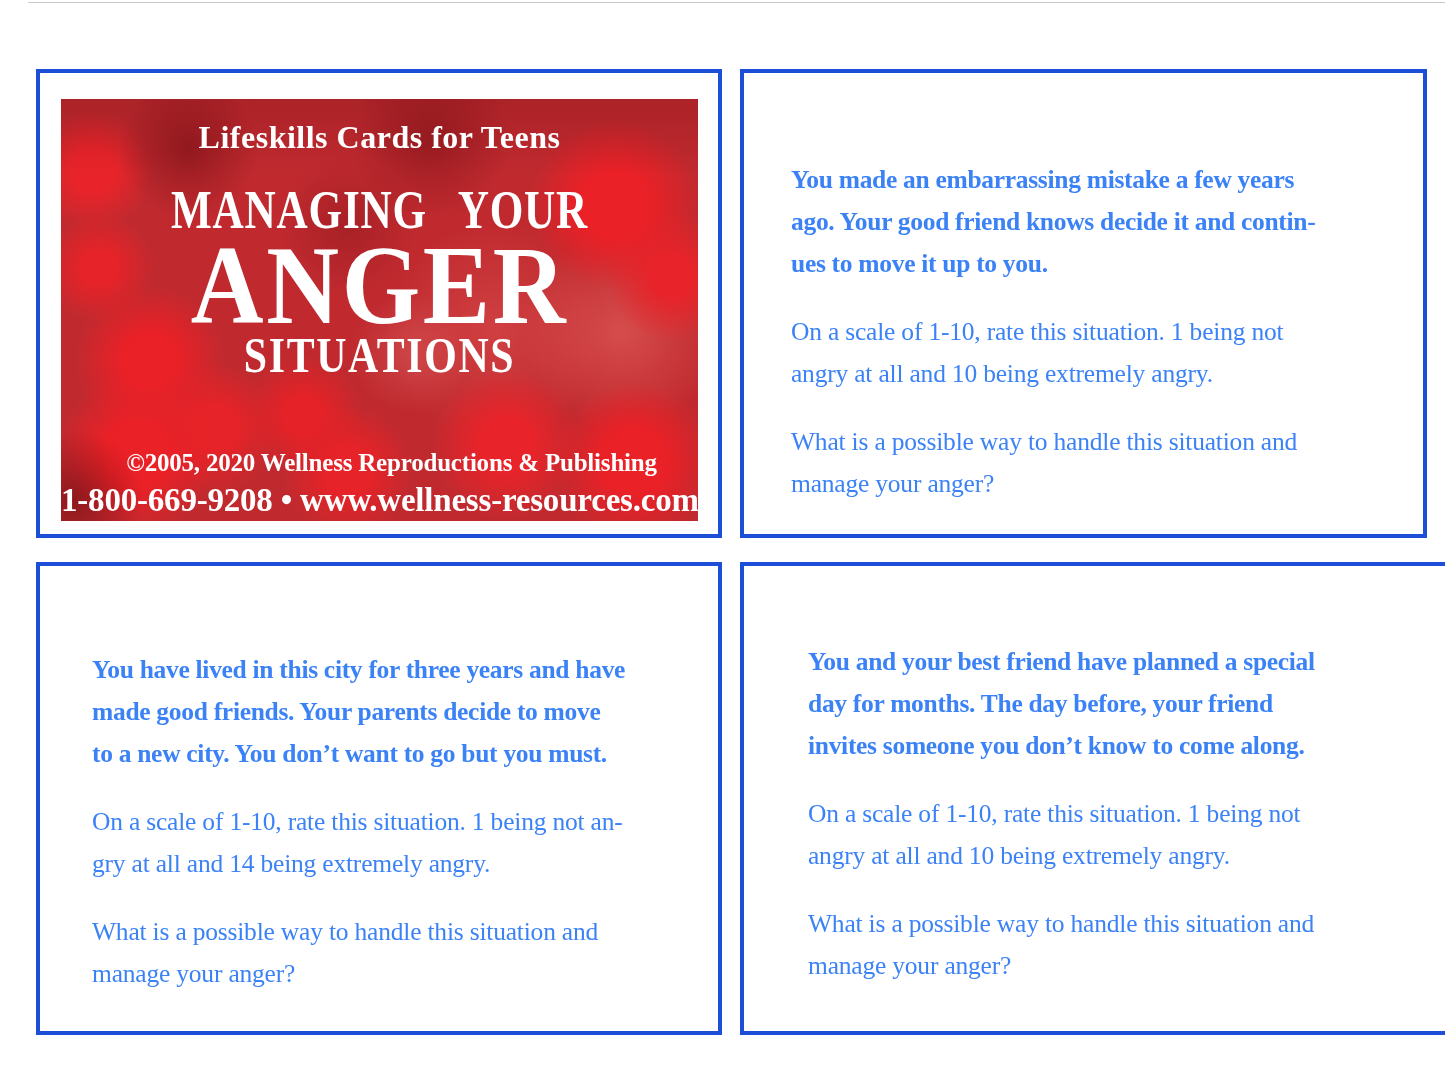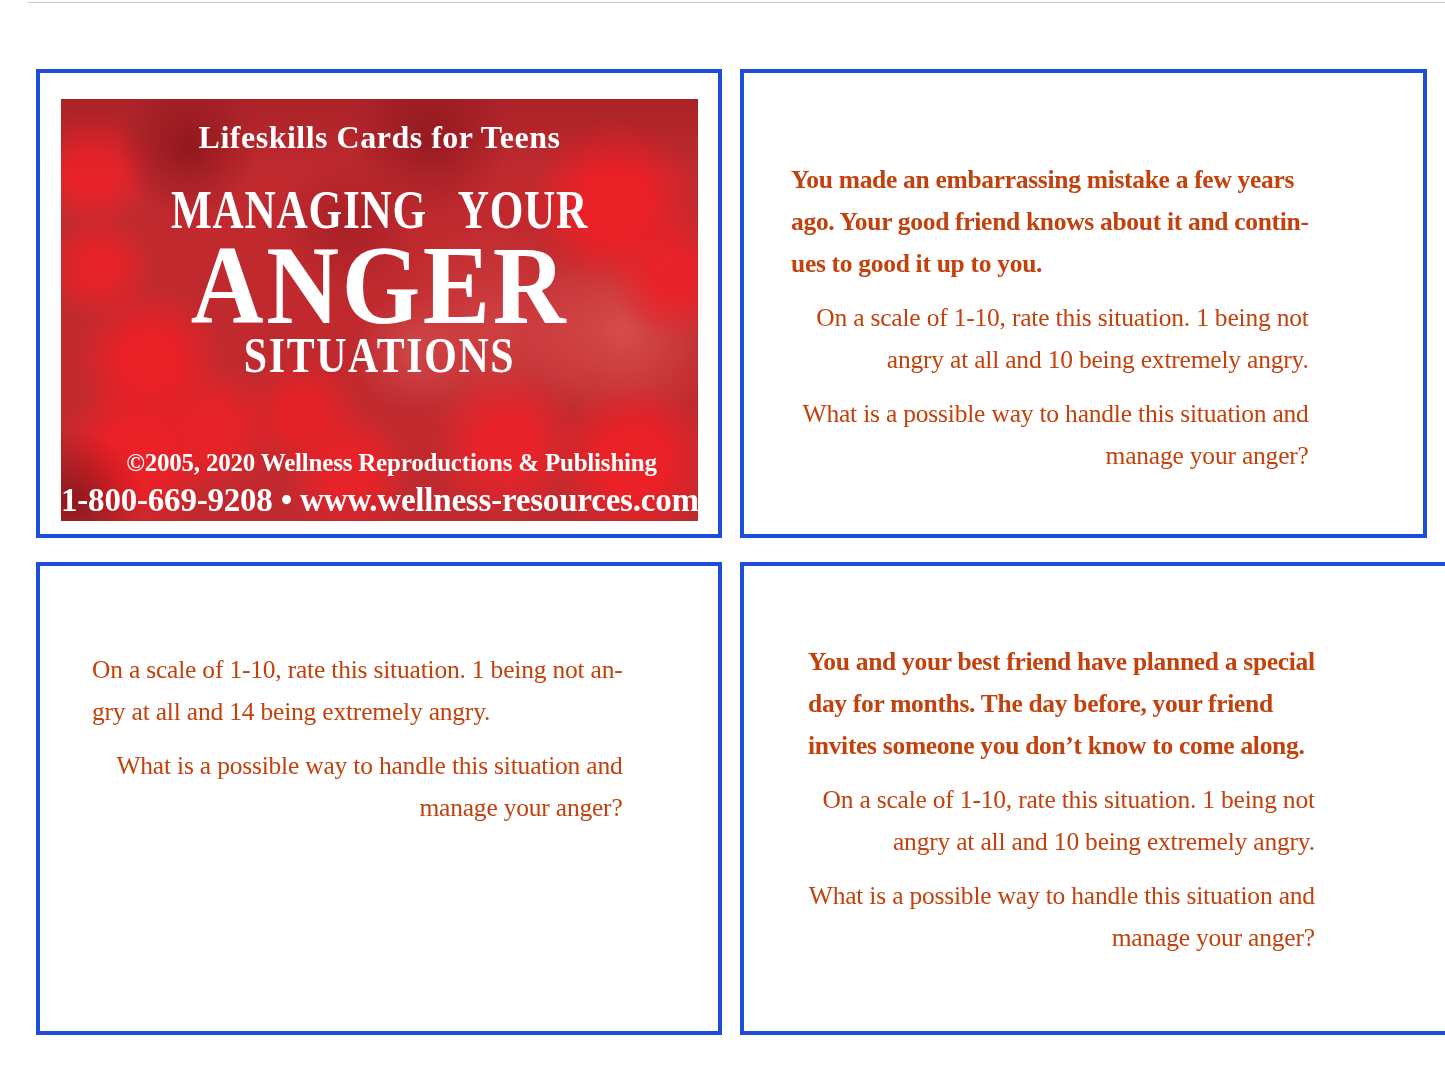--- a/index.html
+++ b/index.html
@@ -50,26 +50,26 @@
   .tc-line1   { top:80px;  font-size:54px;  font-weight:bold; letter-spacing:1px;
                 word-spacing:26px; transform:scaleX(0.80); }
   .tc-line2   { top:122px; font-size:112px; font-weight:bold; letter-spacing:3px;
                 transform:scaleX(0.90); }
   .tc-line3   { top:227px; font-size:51px;  font-weight:bold; letter-spacing:2px;
                 transform:scaleX(0.82); }
   .tc-copy    { top:350px; font-size:25px; font-weight:bold; letter-spacing:-0.2px;margin-left:24px; }
   .tc-contact { top:383px; font-size:33px; font-weight:bold; letter-spacing:-0.2px; }
 
   
-  .text-block { position:absolute; color:#c2410c; }
+  .text-block { position:absolute; color:#3b82f6; }
   .card-tr .text-block { left:47px; top:86px; }
   .card-bl .text-block { left:52px; top:83px; }
   .card-br .text-block { left:64px; top:75px; }
   .text-block p { margin:0; font-size:25.5px; line-height:42px; letter-spacing:-0.2px; }
-  .text-block p + p { margin-top:12px;text-align:right; }
+  .text-block p + p { margin-top:26px; }
   .text-block .scenario { font-weight:bold; letter-spacing:-0.3px; }
   .text-block .ln { white-space:nowrap; }
 </style>
 </head>
 <body>
 
 <div class="page">
   <div class="scan-line"></div>
 
   <div class="card card-tl">
@@ -80,36 +80,41 @@
       <div class="tc-line3">SITUATIONS</div>
       <div class="tc-copy">©2005, 2020 Wellness Reproductions &amp; Publishing</div>
       <div class="tc-contact">1-800-669-9208 • www.wellness-resources.com</div>
     </div>
   </div>
 
   <div class="card card-tr">
     <div class="text-block">
       <p class="scenario">
         <span class="ln">You made an embarrassing mistake a few years</span><br>
-        <span class="ln">ago. Your good friend knows about it and contin-</span><br>
-        <span class="ln">ues to good it up to you.</span>
+        <span class="ln">ago. Your good friend knows decide it and contin-</span><br>
+        <span class="ln">ues to move it up to you.</span>
       </p>
       <p>
         <span class="ln">On a scale of 1-10, rate this situation. 1 being not</span><br>
         <span class="ln">angry at all and 10 being extremely angry.</span>
       </p>
       <p>
         <span class="ln">What is a possible way to handle this situation and</span><br>
         <span class="ln">manage your anger?</span>
       </p>
     </div>
   </div>
 
   <div class="card card-bl">
     <div class="text-block">
+      <p class="scenario">
+        <span class="ln">You have lived in this city for three years and have</span><br>
+        <span class="ln">made good friends. Your parents decide to move</span><br>
+        <span class="ln">to a new city. You don’t want to go but you must.</span>
+      </p>
       <p>
         <span class="ln">On a scale of 1-10, rate this situation. 1 being not an-</span><br>
         <span class="ln">gry at all and 14 being extremely angry.</span>
       </p>
       <p>
         <span class="ln">What is a possible way to handle this situation and</span><br>
         <span class="ln">manage your anger?</span>
       </p>
     </div>
   </div>

